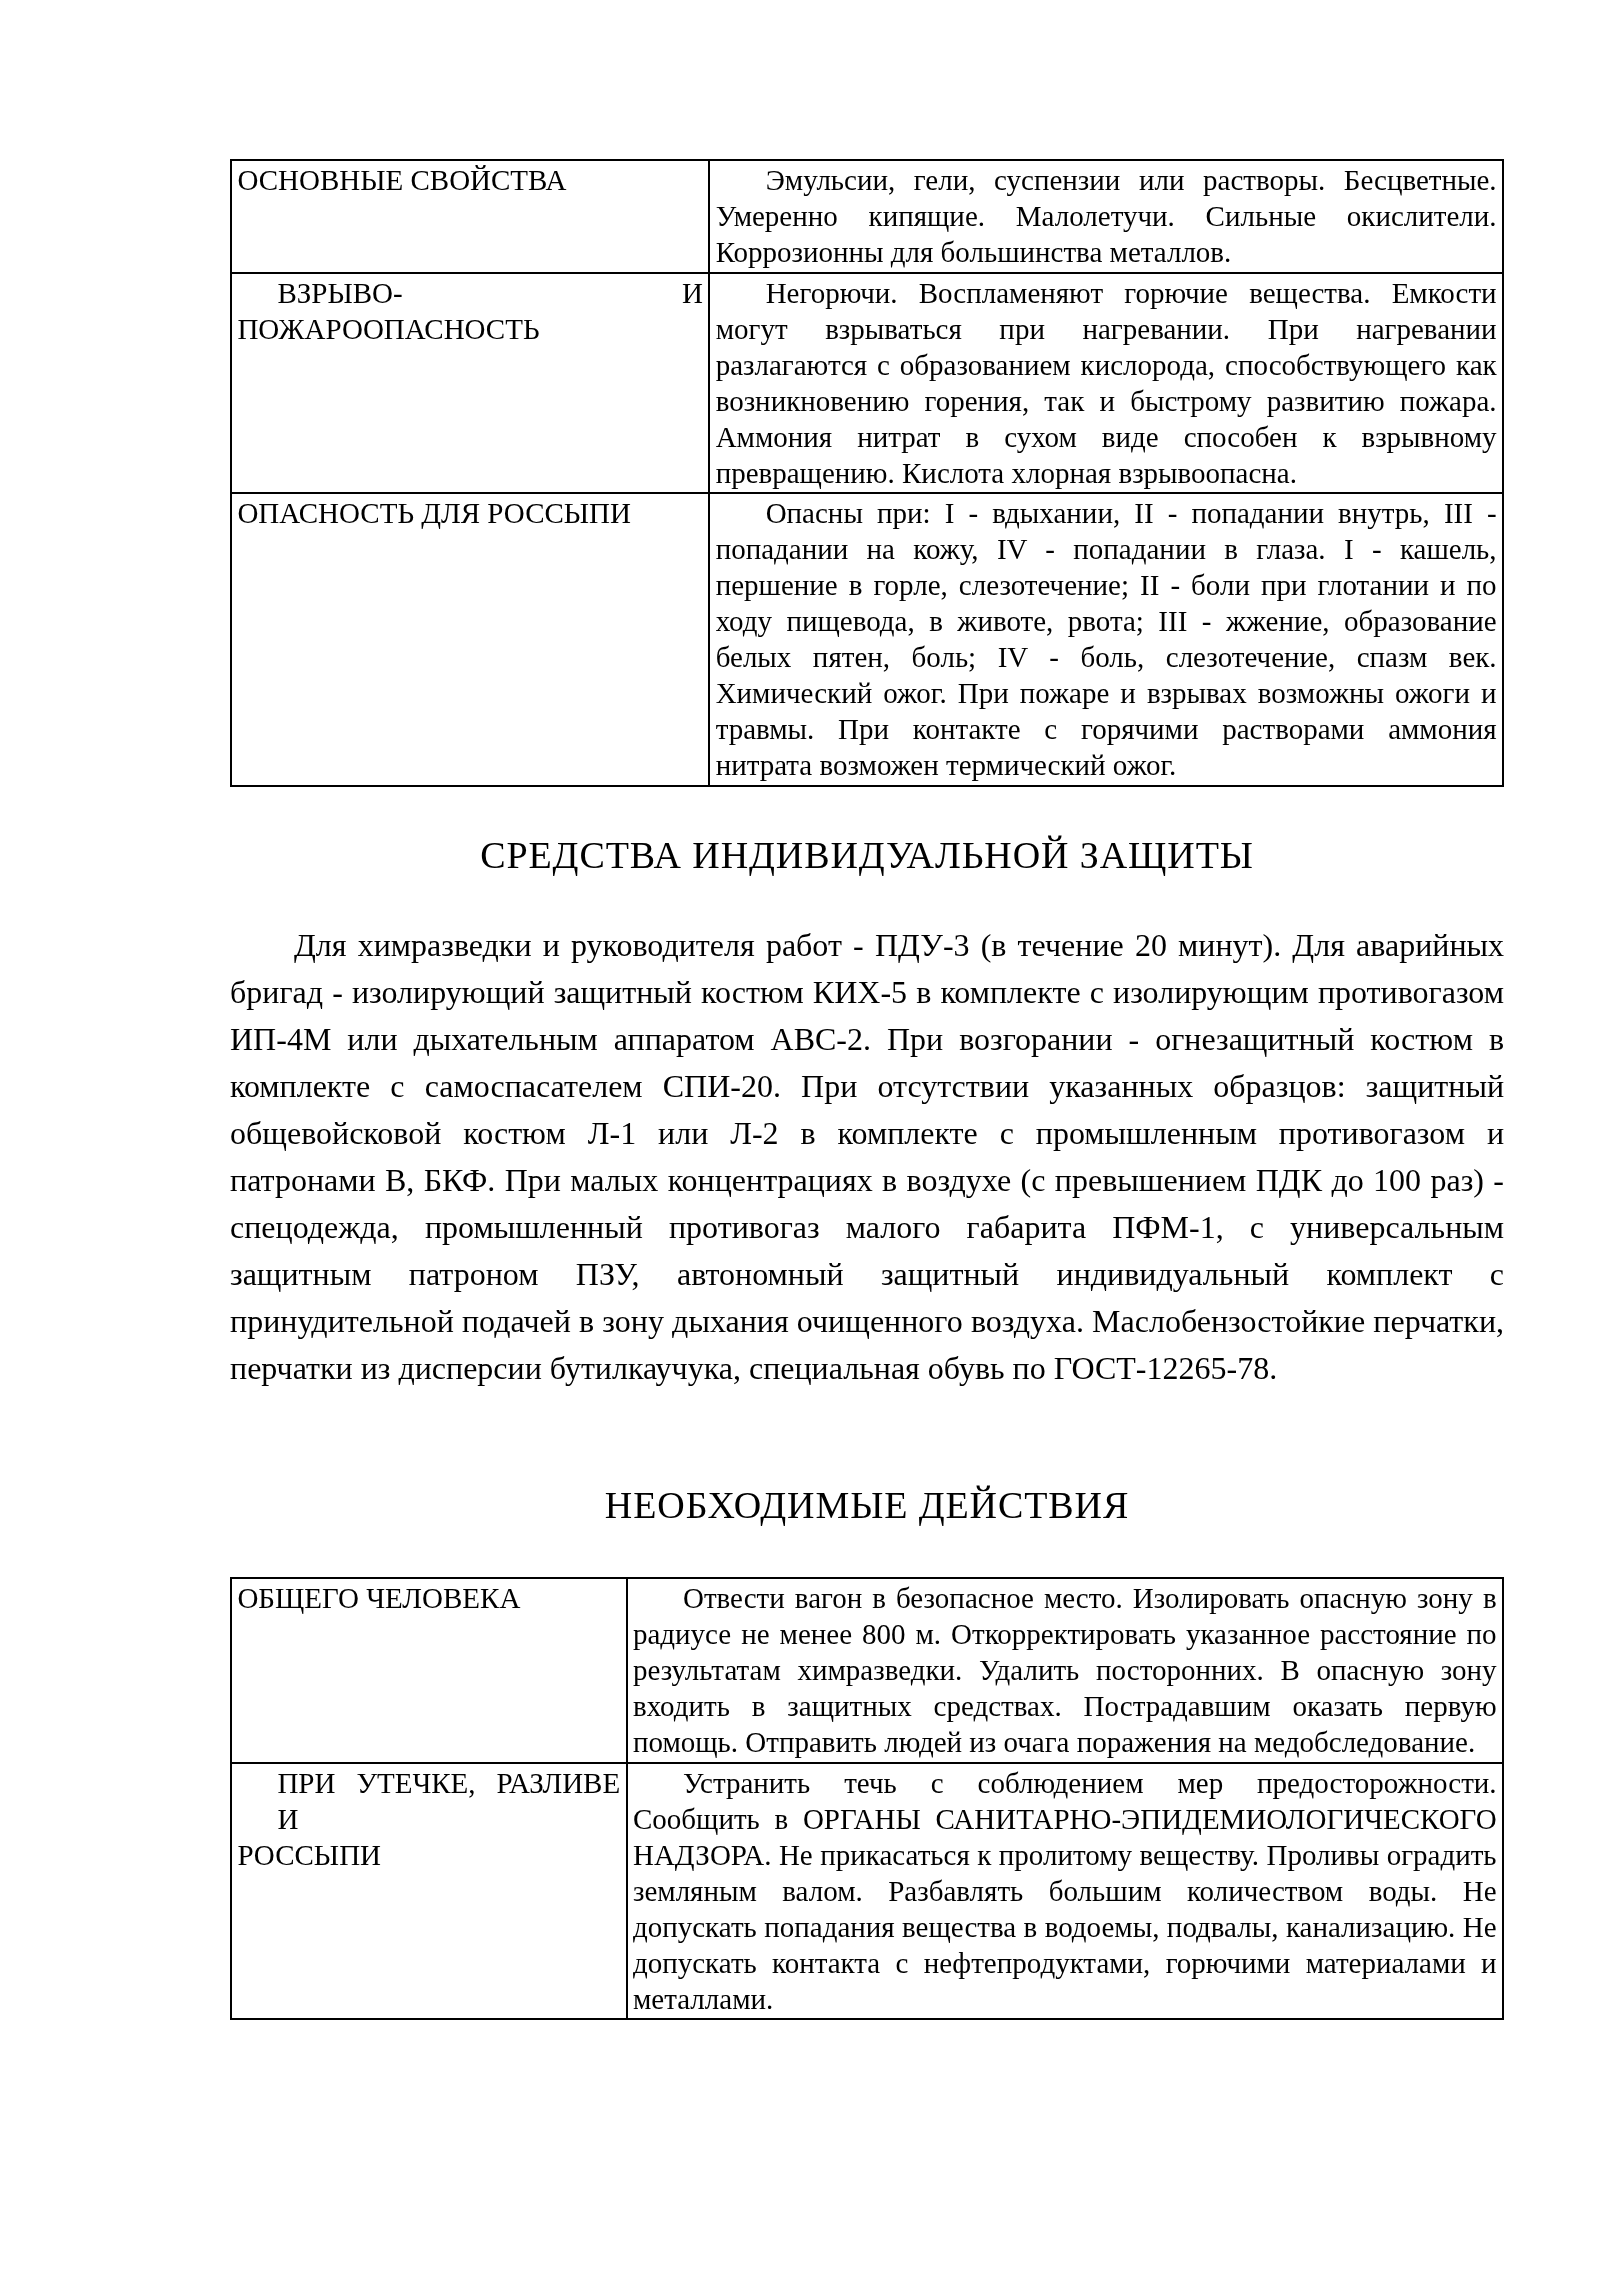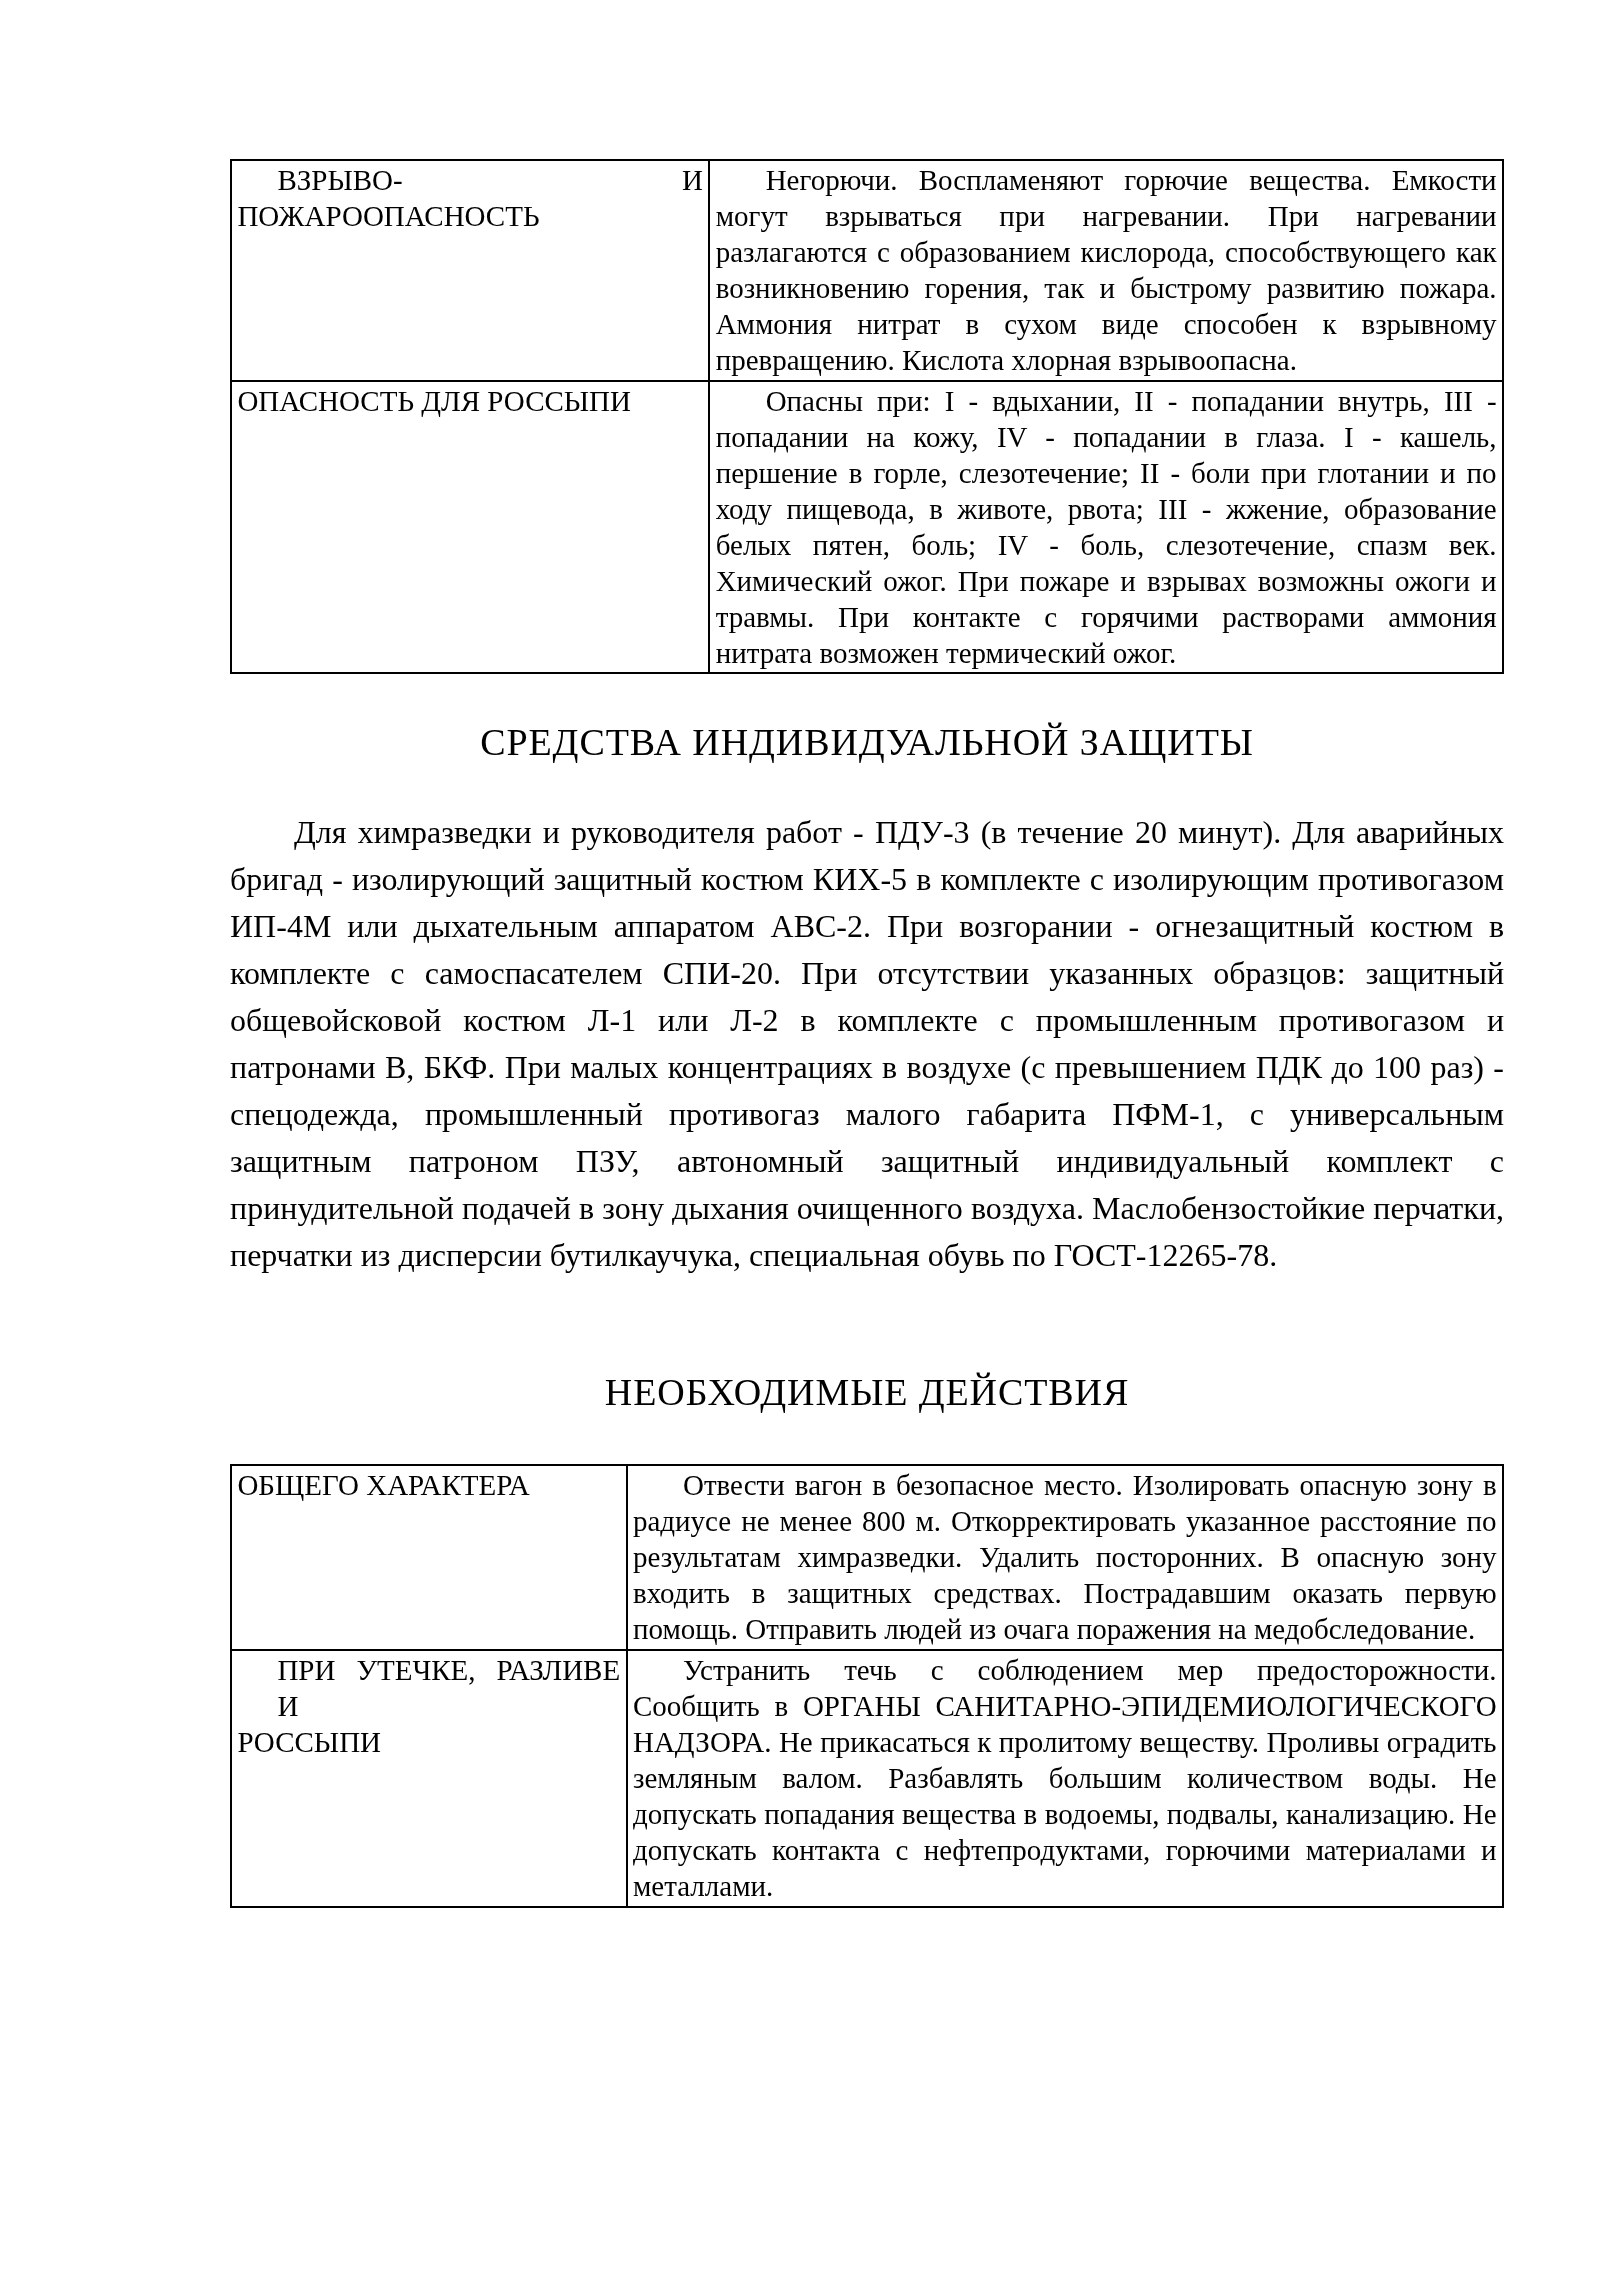--- a/index.html
+++ b/index.html
@@ -72,20 +72,28 @@
 <body>
 
 <div class="page">
 
   <table class="tbl tbl-props">
     <colgroup>
         <col class="c1">
         <col class="c2">
       </colgroup>
     <tbody>
+      <tr class="r1">
+        <td>
+          <div class="label-line">ОСНОВНЫЕ СВОЙСТВА</div>
+        </td>
+        <td>
+          <p class="cellp">Эмульсии, гели, суспензии или растворы. Бесцветные. Умеренно кипящие. Малолетучи. Сильные окислители. Коррозионны для большинства металлов.</p>
+        </td>
+      </tr>
       <tr class="r2">
         <td>
           <div class="label-line jline">ВЗРЫВО- И</div>
           <div class="label-line">ПОЖАРООПАСНОСТЬ</div>
         </td>
         <td>
           <p class="cellp">Негорючи. Воспламеняют горючие вещества. Емкости могут взрываться при нагревании. При нагревании разлагаются с образованием кислорода, способствующего как возникновению горения, так и быстрому развитию пожара. Аммония нитрат в сухом виде способен к взрывному превращению. Кислота хлорная взрывоопасна.</p>
         </td>
       </tr>
       <tr class="r3">
@@ -106,21 +114,21 @@
   <h1 class="heading actions-gap">НЕОБХОДИМЫЕ ДЕЙСТВИЯ</h1>
 
   <table class="tbl tbl-actions">
     <colgroup>
         <col class="c1">
         <col class="c2">
       </colgroup>
     <tbody>
       <tr class="r1">
         <td>
-          <div class="label-line">ОБЩЕГО ХАРАКТЕРА</div>
+          <div class="label-line">ОБЩЕГО ЧЕЛОВЕКА</div>
         </td>
         <td>
           <p class="cellp">Отвести вагон в безопасное место. Изолировать опасную зону в радиусе не менее 800 м. Откорректировать указанное расстояние по результатам химразведки. Удалить посторонних. В опасную зону входить в защитных средствах. Пострадавшим оказать первую помощь. Отправить людей из очага поражения на медобследование.</p>
         </td>
       </tr>
       <tr class="r2">
         <td>
           <div class="label-line jline">ПРИ УТЕЧКЕ, РАЗЛИВЕ И</div>
           <div class="label-line">РОССЫПИ</div>
         </td>

